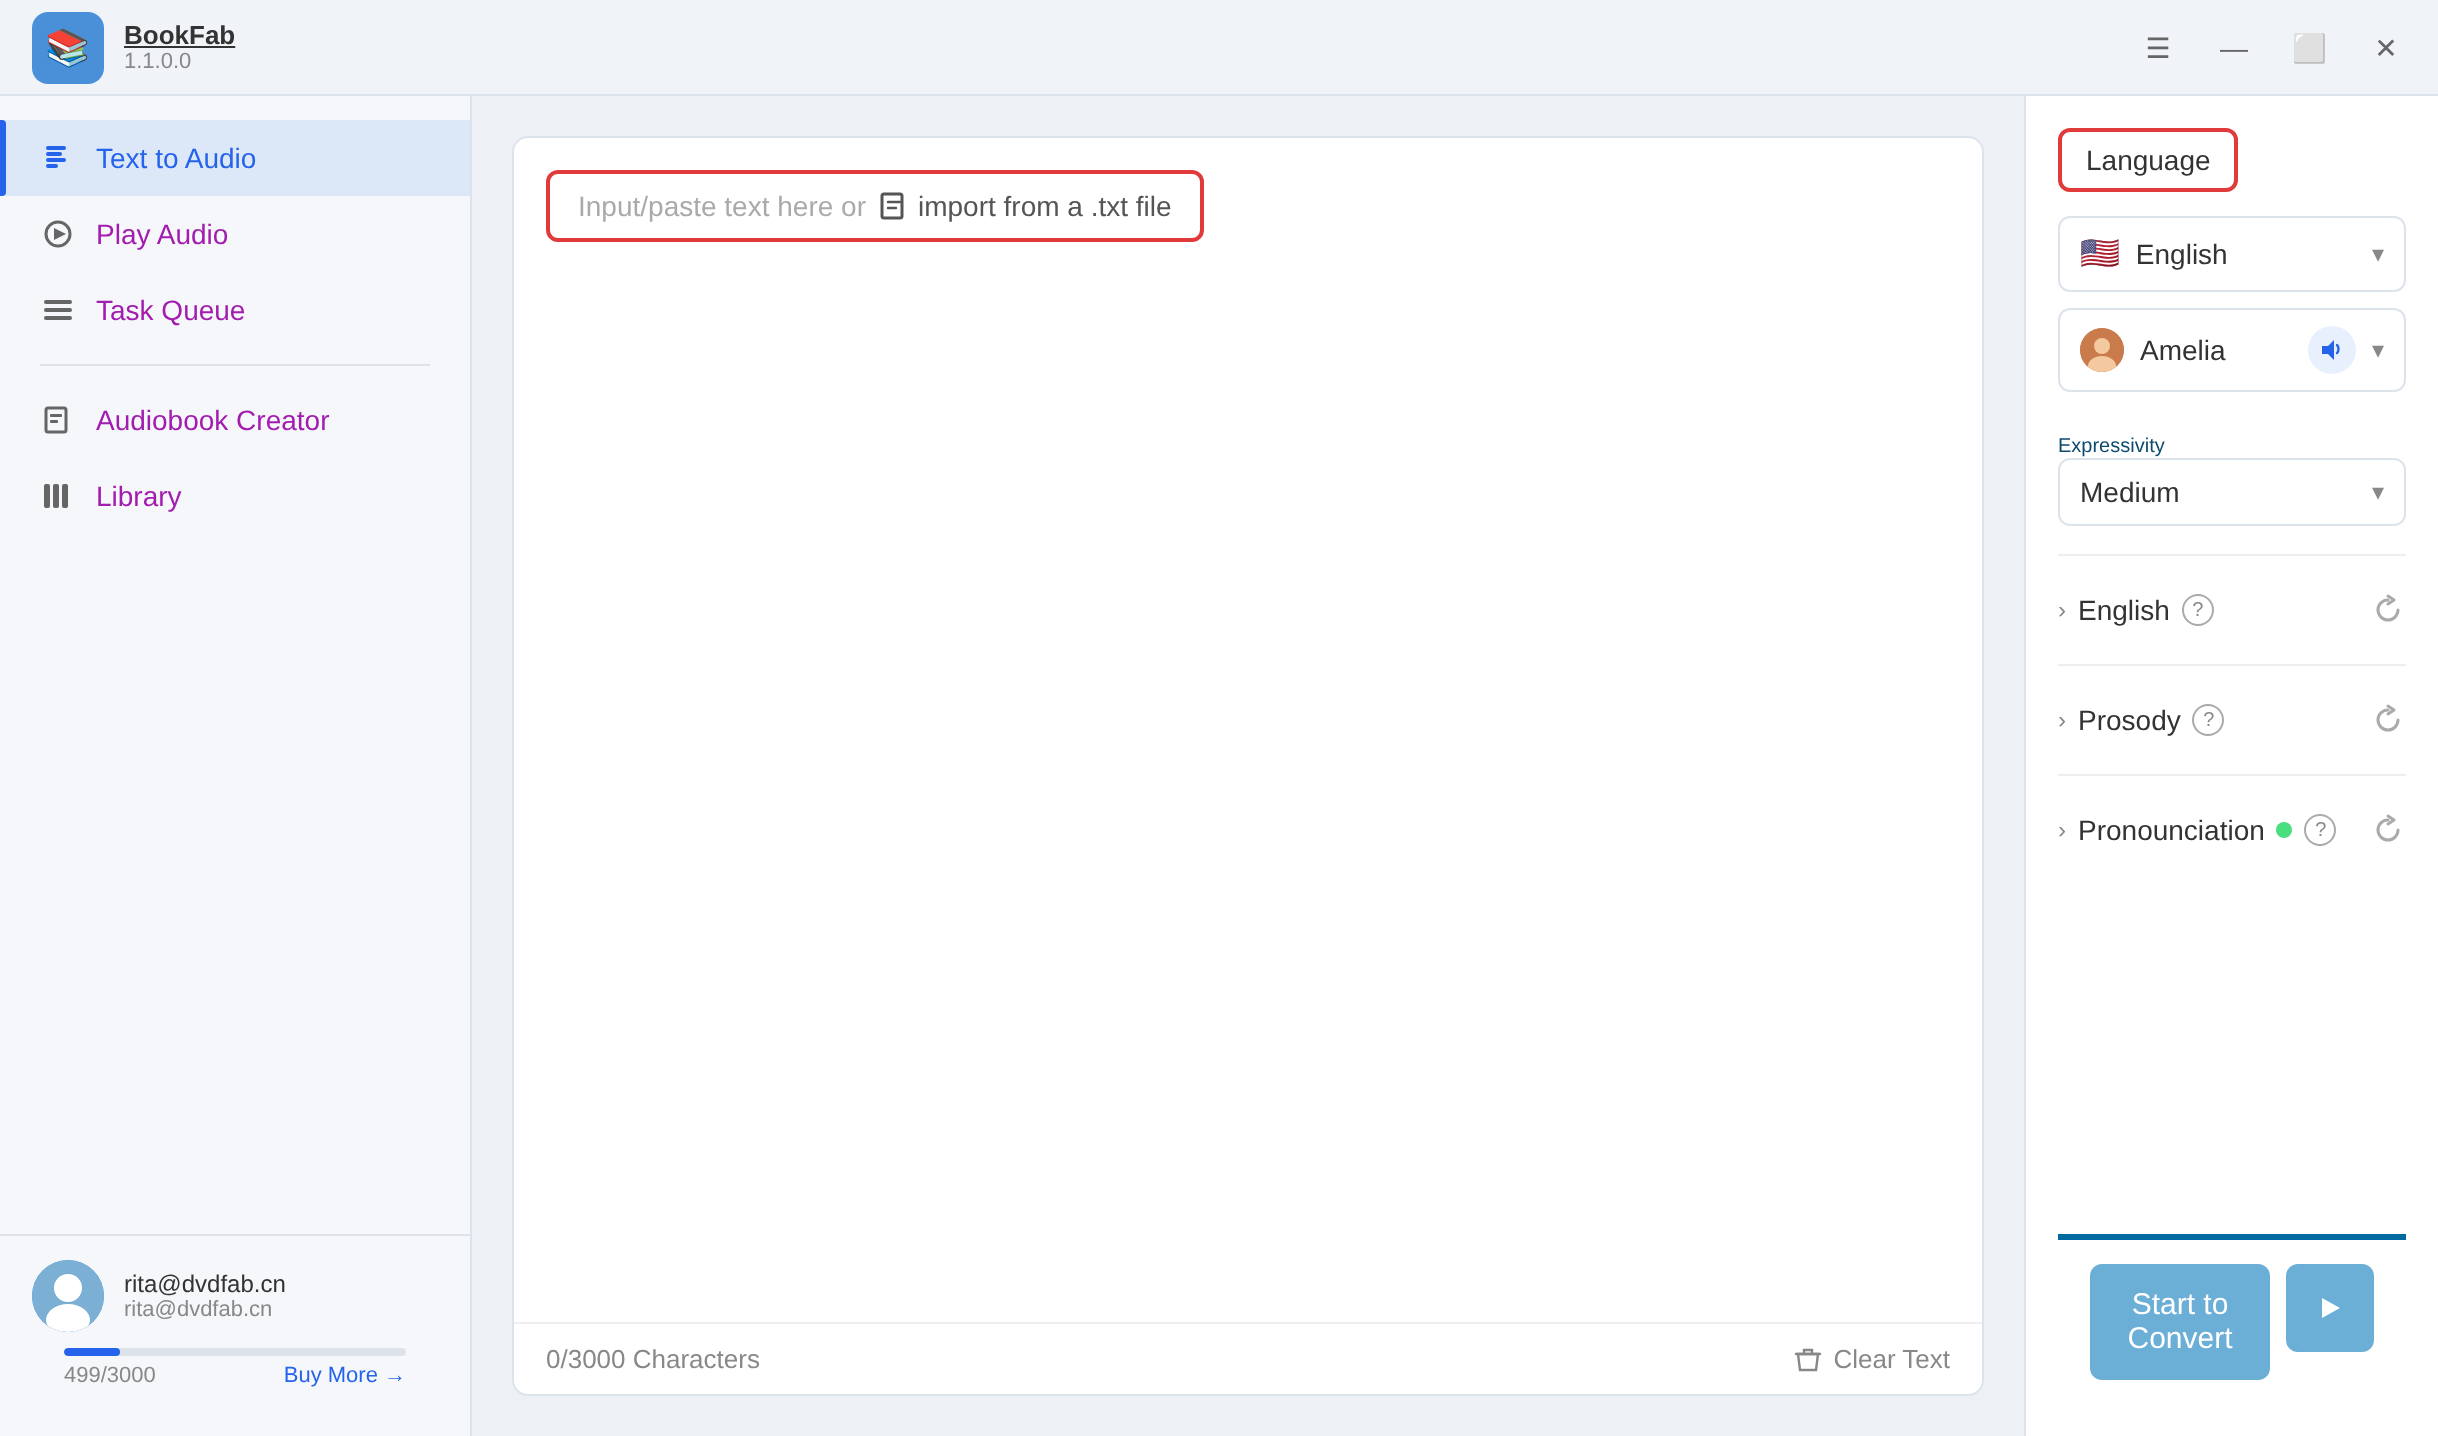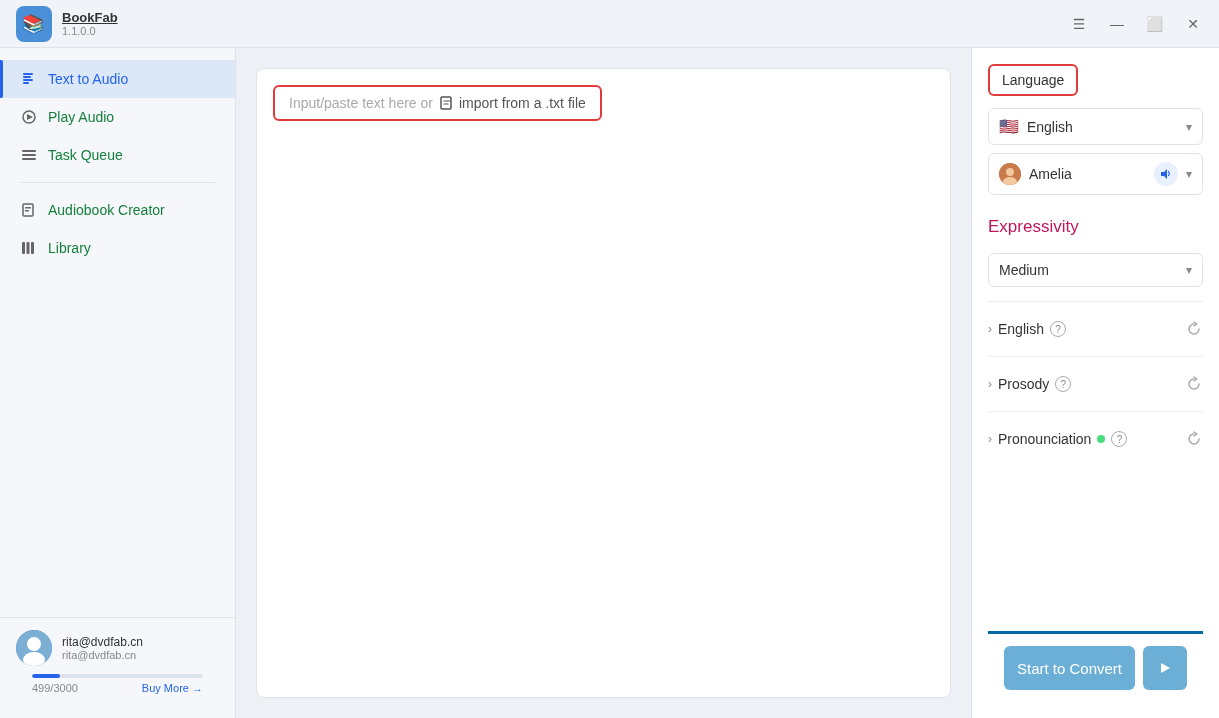--- a/index.html
+++ b/index.html
@@ -64,21 +64,21 @@
       flex-direction: column;
       padding: 12px 0;
     }
     .sidebar-nav { flex: 1; }
     .sidebar-item {
       display: flex;
       align-items: center;
       gap: 10px;
       padding: 10px 20px;
       cursor: pointer;
-      color: #15803d;
+      color: #a21caf;
       font-size: 14px;
       border-radius: 0;
       position: relative;
     }
     .sidebar-item.active {
       background: #dce8f7;
       color: #2563eb;
       font-weight: 500;
     }
     .sidebar-item.active::before {
@@ -216,21 +216,21 @@
       display: flex;
       align-items: center;
       gap: 6px;
       cursor: pointer;
       color: #888;
       font-size: 13px;
     }
 
     
     .right-panel {
-      width: 248px;
+      width: 207px;
       background: white;
       border-left: 1px solid #dde3ea;
       display: flex;
       flex-direction: column;
       padding: 16px;
       gap: 14px;
       overflow-y: auto;
     }
 
     .language-section {}
@@ -283,23 +283,23 @@
       font-size: 12px;
       color: #2563eb;
     }
     .chevron-down {
       color: #888;
       font-size: 12px;
     }
 
     .expressivity-section {}
     .expressivity-label {
-      font-size: 17px;
-      color: #be185d;
-      margin-bottom: 16px;
+      font-size: 10px;
+      color: #0c4a6e;
+      margin-bottom: 0;
     }
     .expressivity-select-row {
       display: flex;
       align-items: center;
       border: 1px solid #dde3ea;
       border-radius: 6px;
       padding: 8px 10px;
     }
     .expressivity-select-row select {
       border: none; outline: none;
@@ -495,20 +495,30 @@
           <span class="import-link">
             <svg width="16" height="16" viewBox="0 0 16 16" fill="none">
                 <rect x="2" y="2" width="10" height="12" rx="1" stroke="#555" stroke-width="1.5"></rect>
                 <path d="M5 6h6M5 9h4" stroke="#555" stroke-width="1.2" stroke-linecap="round"></path>
               </svg>
             <span>import from a .txt file</span>
           </span>
         </div>
         <textarea class="text-input-area" placeholder="" style=""></textarea>
       </div>
+      <div class="editor-footer">
+        <span>0/3000 Characters</span>
+        <div class="clear-text-btn">
+          <svg width="14" height="14" viewBox="0 0 14 14" fill="none">
+              <path d="M2 4h10l-1 8H3L2 4z" stroke="#888" stroke-width="1.2"></path>
+              <path d="M1 4h12M5 4V2h4v2" stroke="#888" stroke-width="1.2" stroke-linecap="round"></path>
+            </svg>
+          <span>Clear Text</span>
+        </div>
+      </div>
     </div>
   </div>
 
   <div class="right-panel">
 
     <div class="language-section">
       <div class="language-label-box">Language</div>
 
       <div class="select-row">
         <span class="flag-icon">🇺🇸</span>

